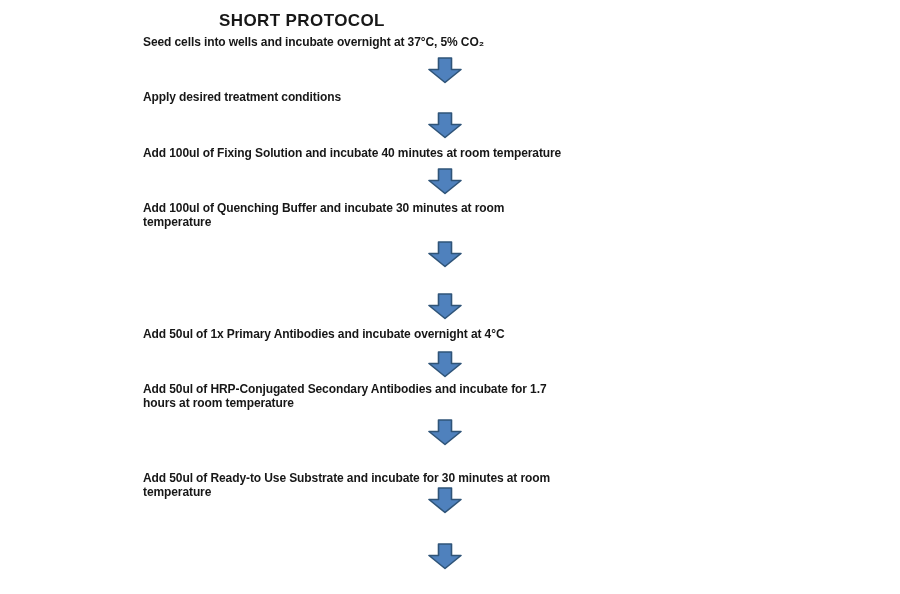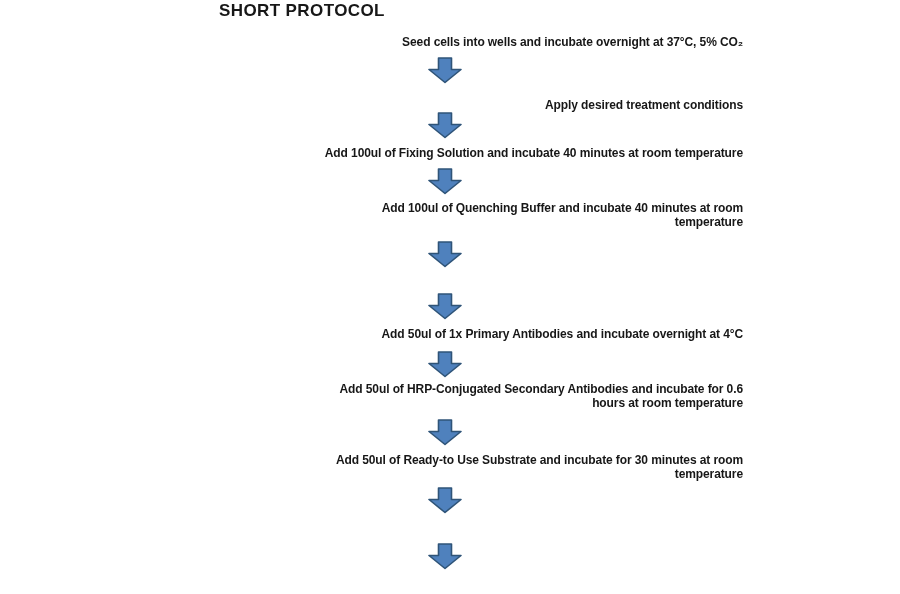--- a/index.html
+++ b/index.html
@@ -11,32 +11,32 @@
     position: relative;
     width: 900px;
     height: 594px;
     background: var(--page-bg, #ffffff);
     font-family: "Liberation Sans", sans-serif;
     overflow: hidden;
   }
   .title {
     position: absolute;
     left: 219px;
-    top: 1px;
+    top: 11px;
     margin: 0;
     font-size: 17px;
     font-weight: bold;
     letter-spacing: 0.4px;
     color: var(--text-color, #171717);
   }
   .step {
     position: absolute;
     left: 143px;
     width: 600px;
-    text-align: right;
+    text-align: left;
     font-size: 12px;
     font-weight: bold;
     letter-spacing: -0.1px;
     line-height: 14px;
     color: var(--text-color, #171717);
     white-space: pre-line;
   }
   .arrow {
     position: absolute;
     left: 428px;
@@ -45,33 +45,33 @@
   }
   .arrow svg { display: block; width: 34px; height: 27px; }
   .arrow path {
     fill: var(--arrow-fill, #4f81bd);
     stroke: var(--arrow-stroke, #2f5478);
     stroke-width: 1.6;
     stroke-linejoin: round;
   }
   .s1  { top: 35px; }
   .a1  { top: 57px; }
-  .s2  { top: 98px; }
+  .s2  { top: 90px; }
   .a2  { top: 112px; }
   .s3  { top: 146px; }
   .a3  { top: 168px; }
   .s4  { top: 201px; }
   .a4  { top: 241px; }
   .s5  { top: 272px; }
   .a5  { top: 293px; }
   .s6  { top: 327px; }
   .a6  { top: 351px; }
   .s7  { top: 382px; }
   .a7  { top: 419px; }
-  .s8  { top: 453px; }
+  .s8  { top: 471px; }
   .a8  { top: 487px; }
   .s9  { top: 523px; }
   .a9  { top: 543px; }
   .s10 { top: 578px; }
 </style>
 </head>
 <body>
 
 <div class="page">
 
@@ -94,21 +94,21 @@
   </div>
 
   <div class="step s3">Add 100ul of Fixing Solution and incubate 40 minutes at room temperature</div>
 
   <div class="arrow a3">
     <svg viewBox="0 0 34 27" xmlns="http://www.w3.org/2000/svg">
         <path d="M10.5 1 H23.5 V12.5 H33 L17 25.5 L1 12.5 H10.5 Z"></path>
       </svg>
   </div>
 
-  <div class="step s4">Add 100ul of Quenching Buffer and incubate 40 minutes at room
+  <div class="step s4">Add 100ul of Quenching Buffer and incubate 30 minutes at room
 temperature</div>
 
   <div class="arrow a4">
     <svg viewBox="0 0 34 27" xmlns="http://www.w3.org/2000/svg">
         <path d="M10.5 1 H23.5 V12.5 H33 L17 25.5 L1 12.5 H10.5 Z"></path>
       </svg>
   </div>
 
 
   <div class="arrow a5">
@@ -118,21 +118,21 @@
   </div>
 
   <div class="step s6">Add 50ul of 1x Primary Antibodies and incubate overnight at 4°C</div>
 
   <div class="arrow a6">
     <svg viewBox="0 0 34 27" xmlns="http://www.w3.org/2000/svg">
         <path d="M10.5 1 H23.5 V12.5 H33 L17 25.5 L1 12.5 H10.5 Z"></path>
       </svg>
   </div>
 
-  <div class="step s7">Add 50ul of HRP-Conjugated Secondary Antibodies and incubate for 0.6
+  <div class="step s7">Add 50ul of HRP-Conjugated Secondary Antibodies and incubate for 1.7
 hours at room temperature</div>
 
   <div class="arrow a7">
     <svg viewBox="0 0 34 27" xmlns="http://www.w3.org/2000/svg">
         <path d="M10.5 1 H23.5 V12.5 H33 L17 25.5 L1 12.5 H10.5 Z"></path>
       </svg>
   </div>
 
   <div class="step s8">Add 50ul of Ready-to Use Substrate and incubate for 30 minutes at room
 temperature</div>

